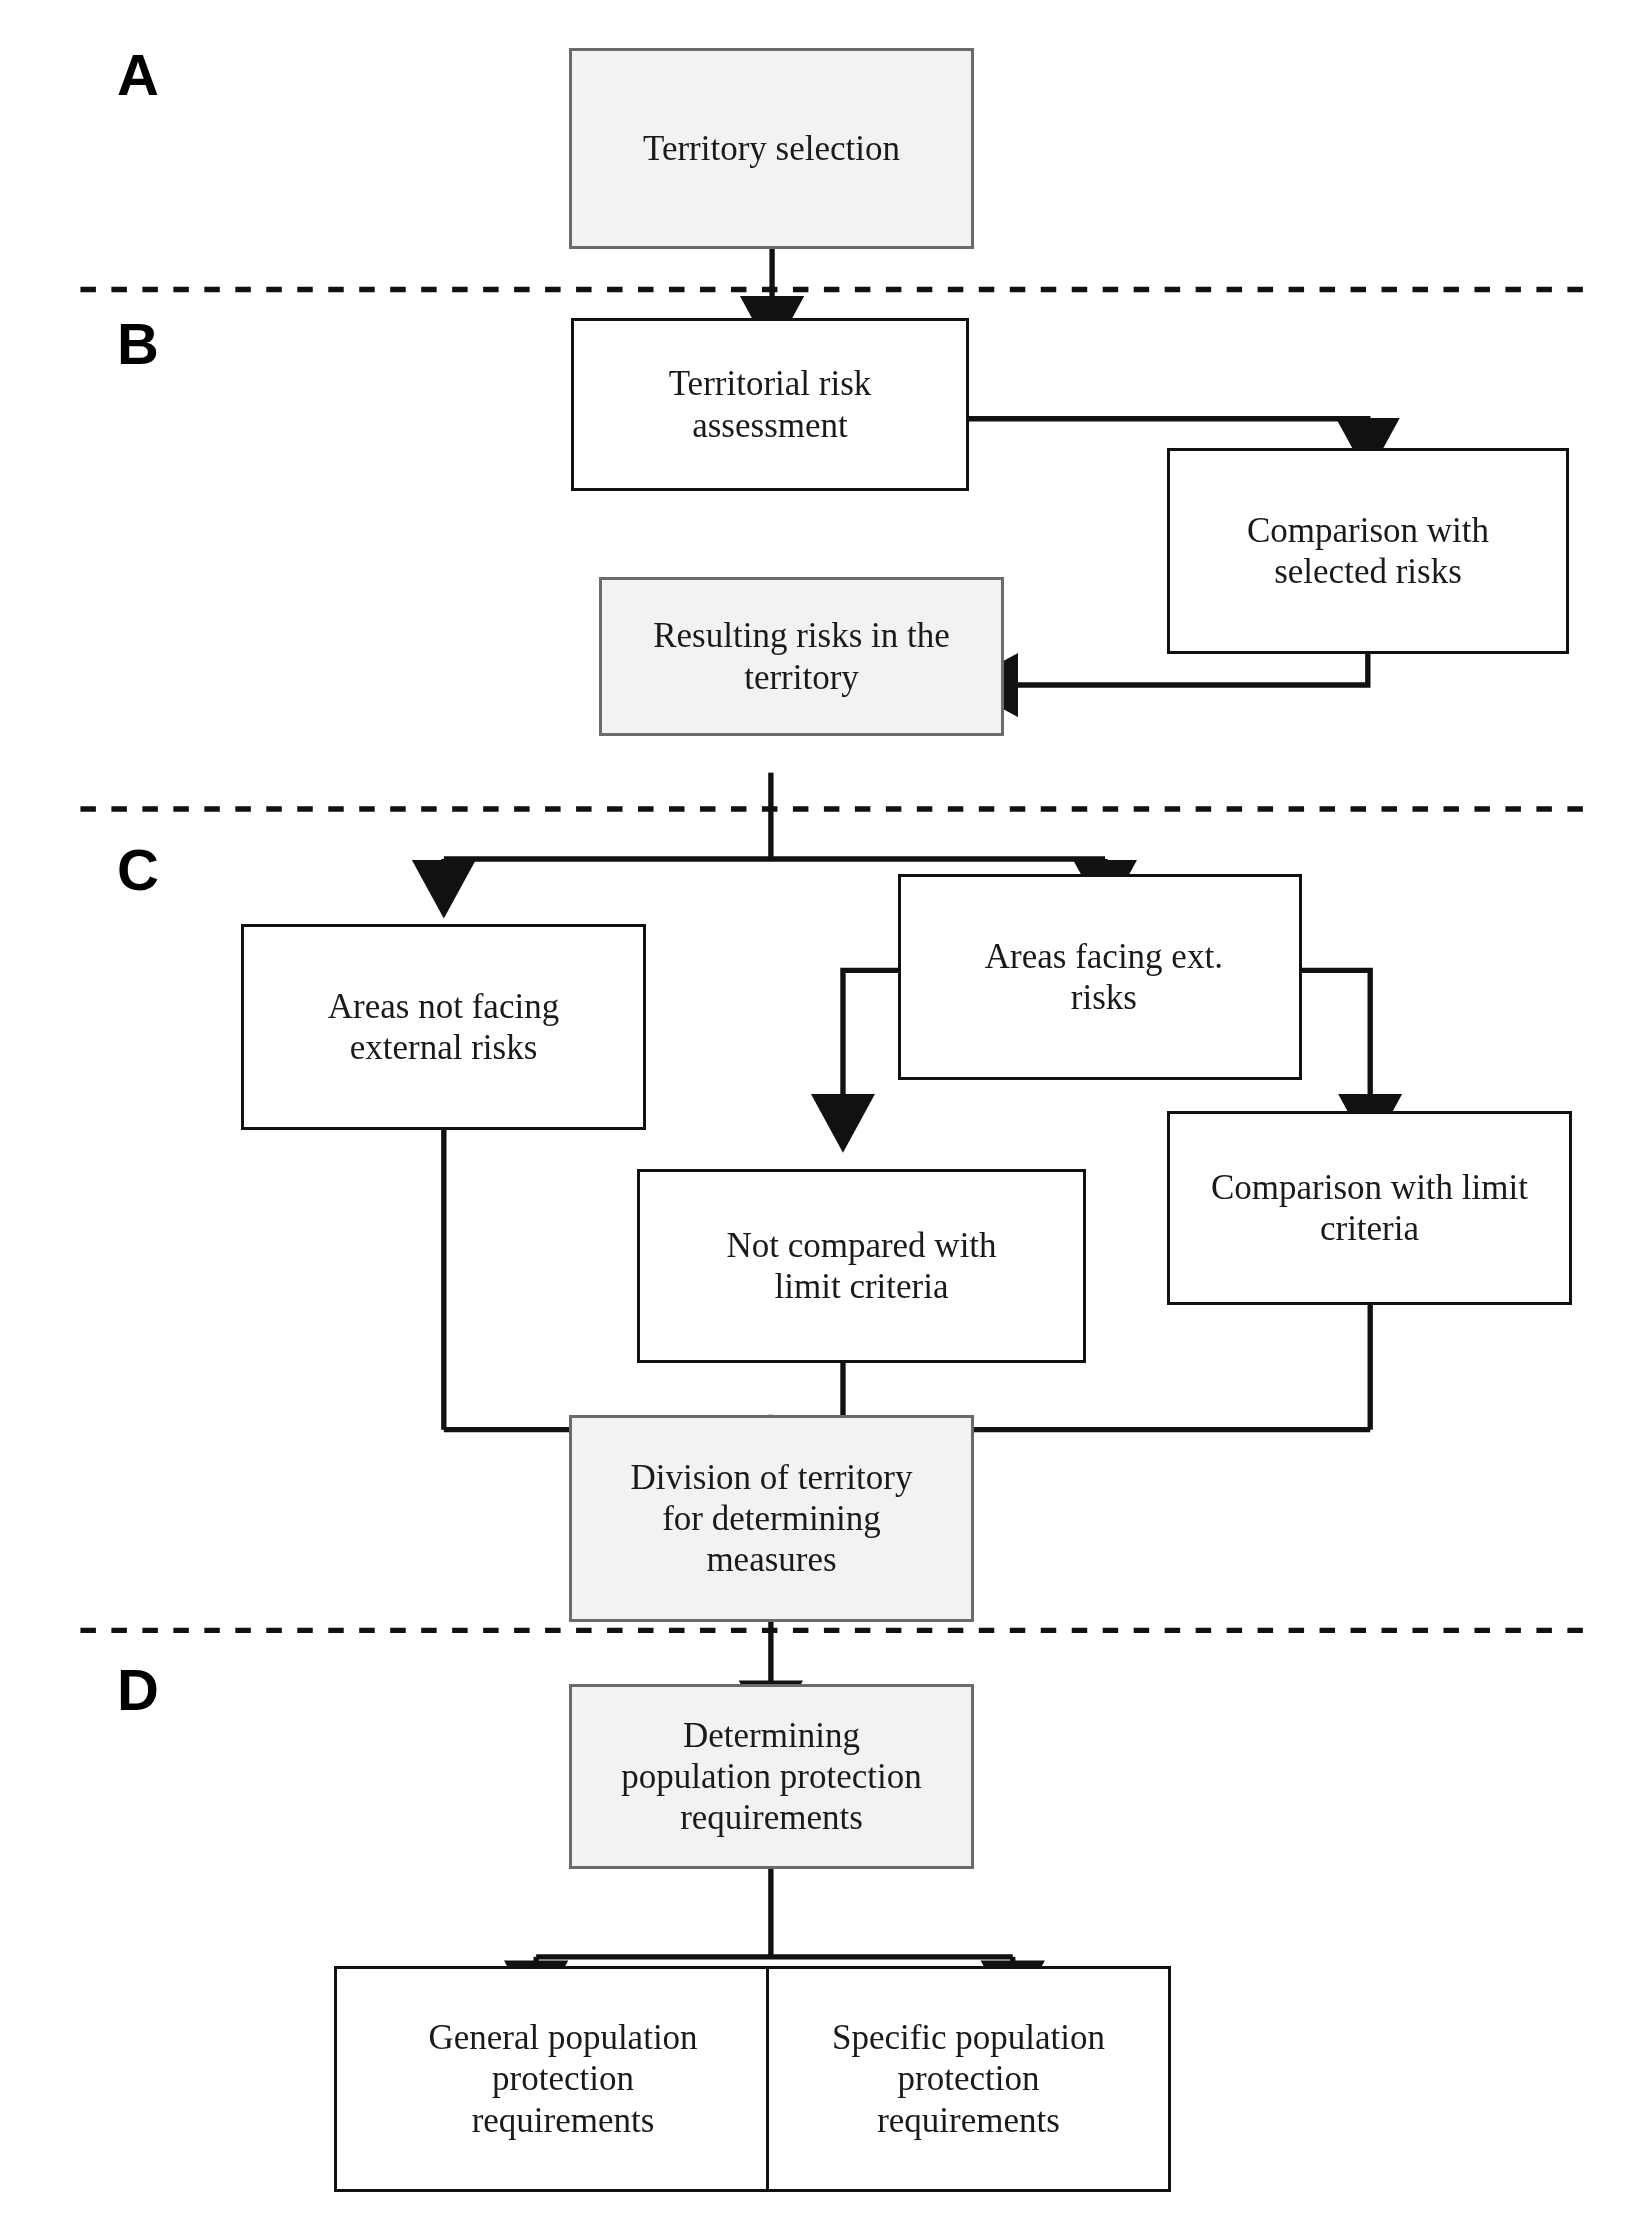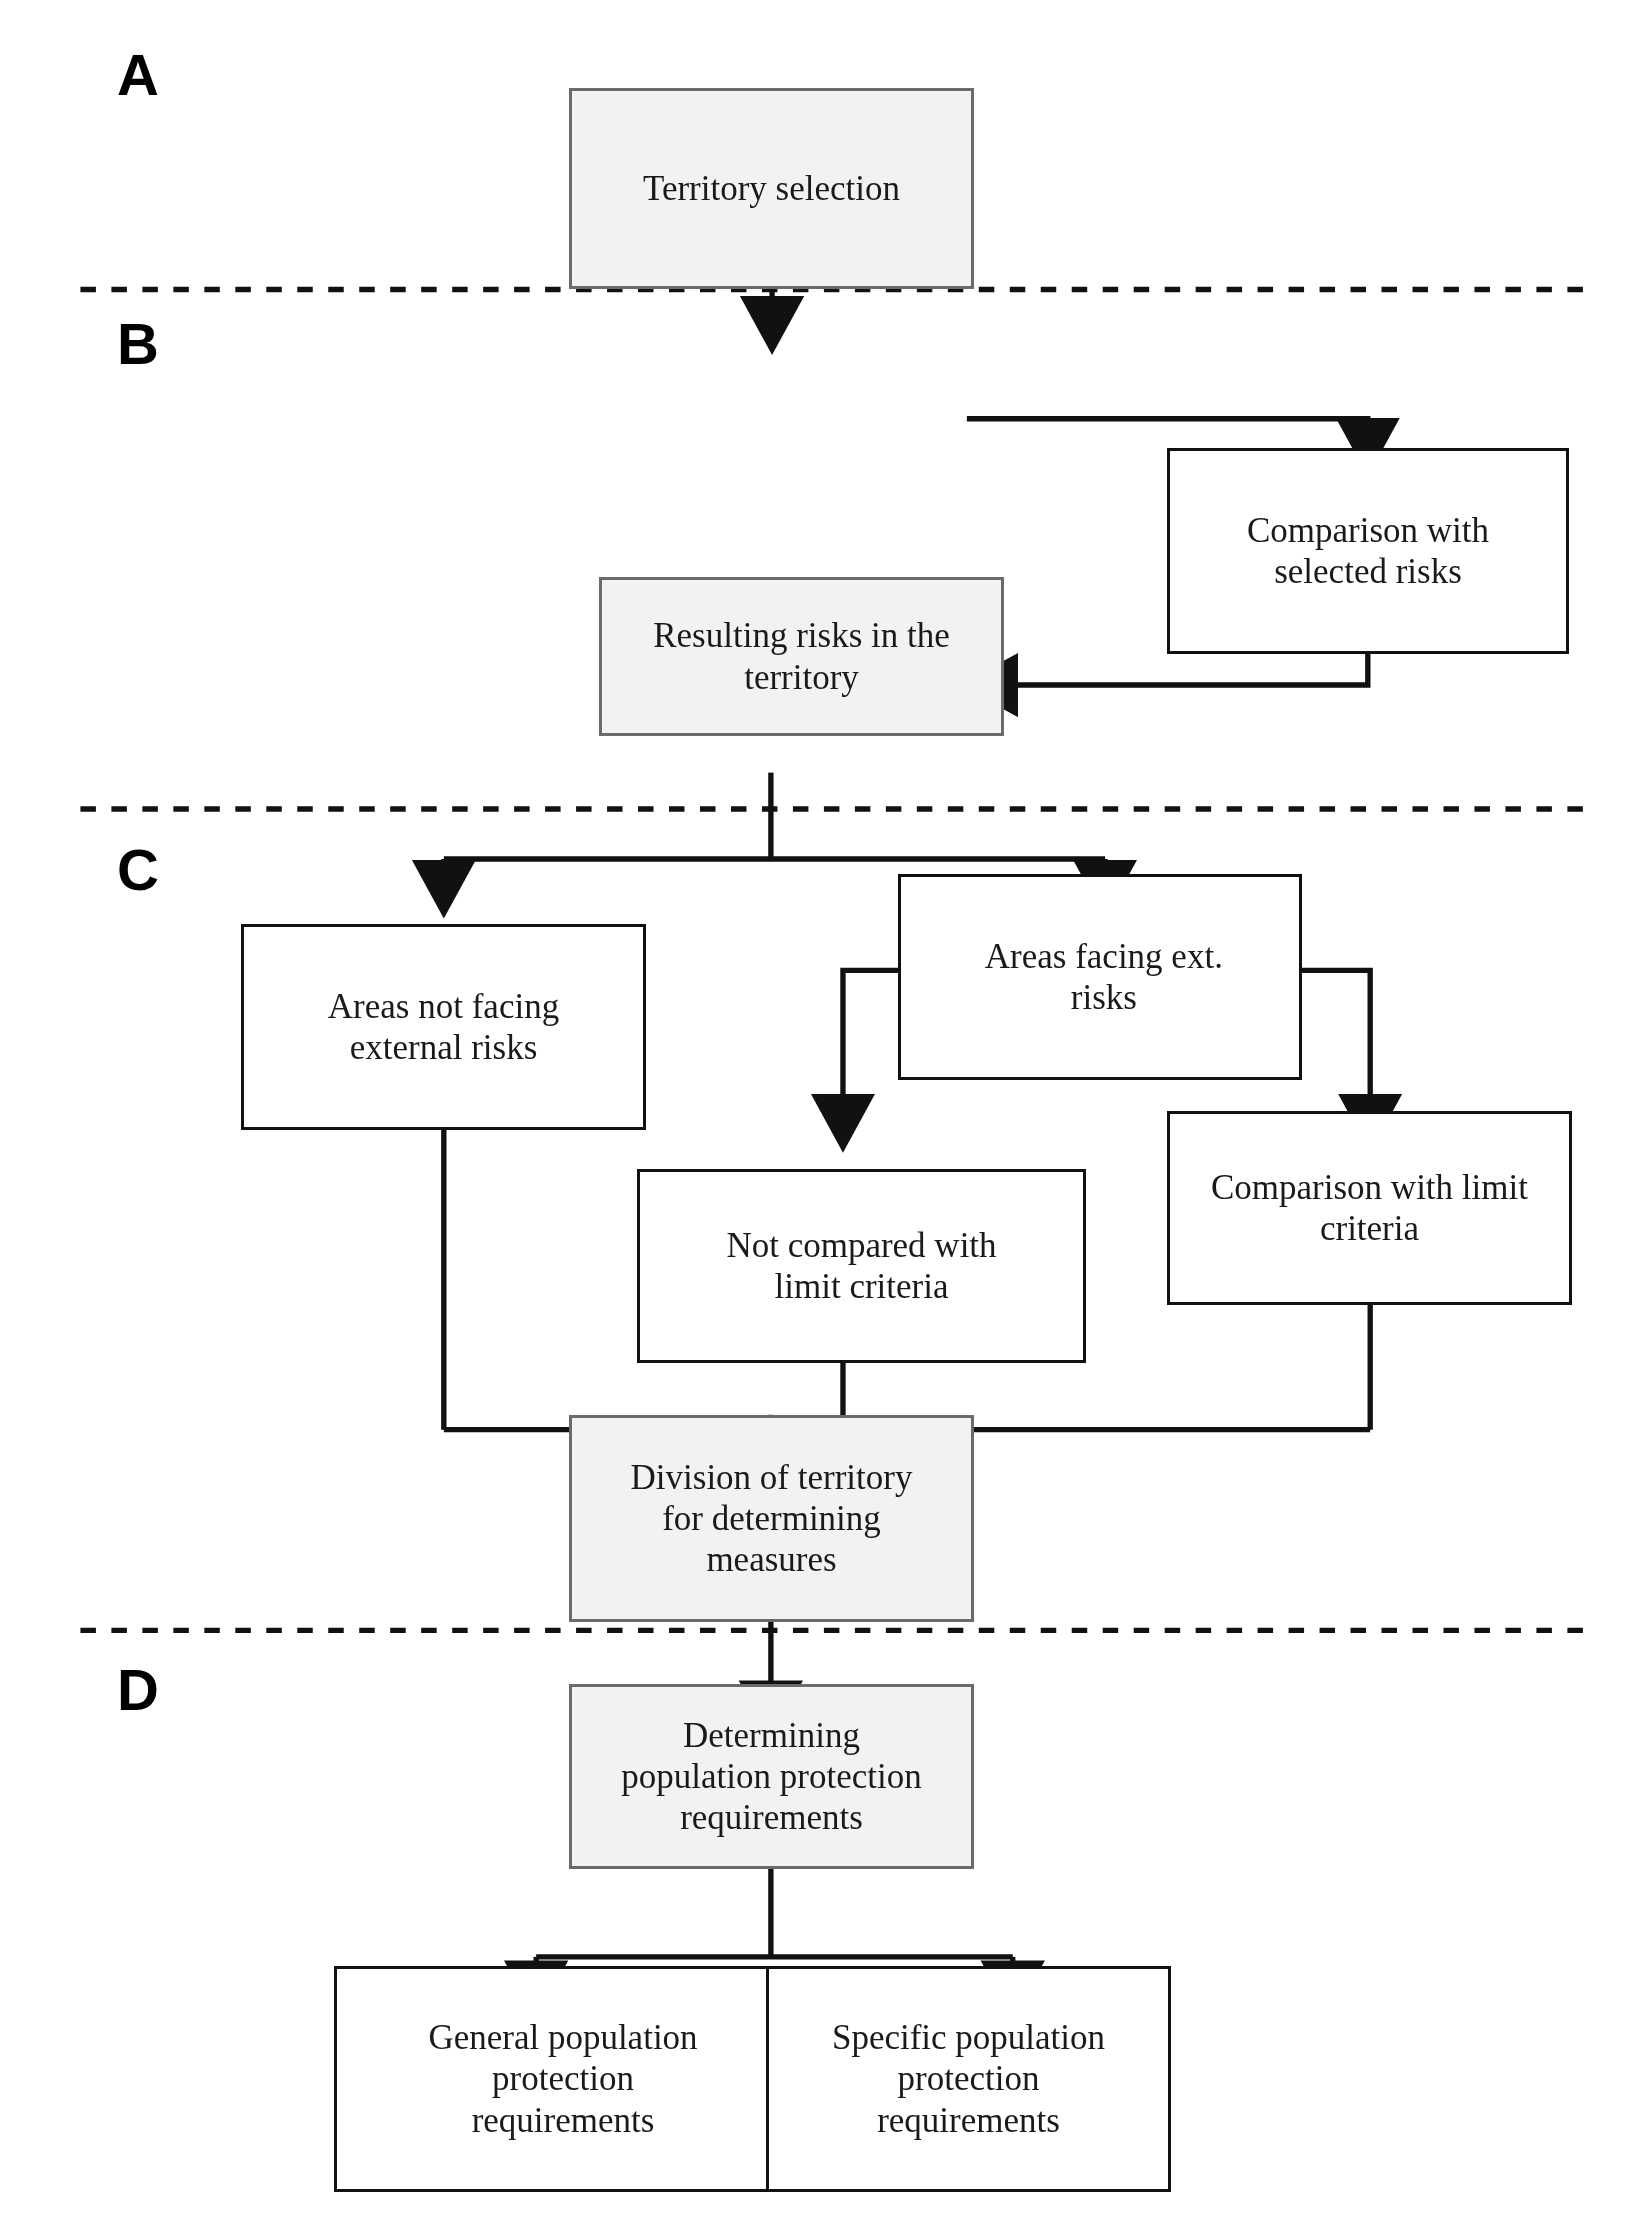--- a/index.html
+++ b/index.html
@@ -125,24 +125,27 @@
       <path d="M900,3285 L900,3300" stroke="#111111" stroke-width="9" fill="none" marker-end="url(#arrowhead)"></path>
       <path d="M1700,3285 L1700,3300" stroke="#111111" stroke-width="9" fill="none" marker-end="url(#arrowhead)"></path>
     </g>
   </svg>
 
   <div class="phase-label" style="left:117px; top:46px;">A</div>
   <div class="phase-label" style="left:117px; top:315px;">B</div>
   <div class="phase-label" style="left:117px; top:841px;">C</div>
   <div class="phase-label" style="left:117px; top:1661px;">D</div>
 
-  <div class="node shaded" style="left:569px; top:48px; width:405px; height:201px;margin-top:40px;">
+  <div class="node shaded" style="left:569px; top:48px; width:405px; height:201px;">
     <span>Territory selection</span>
   </div>
 
+  <div class="node plain" style="left:571px; top:318px; width:398px; height:173px;">
+    <span>Territorial risk<br>assessment</span>
+  </div>
 
   <div class="node plain" style="left:1167px; top:448px; width:402px; height:206px;">
     <span>Comparison with<br>selected risks</span>
   </div>
 
   <div class="node shaded" style="left:599px; top:577px; width:405px; height:159px;">
     <span>Resulting risks in the<br>territory</span>
   </div>
 
   <div class="node plain" style="left:241px; top:924px; width:405px; height:206px;">

